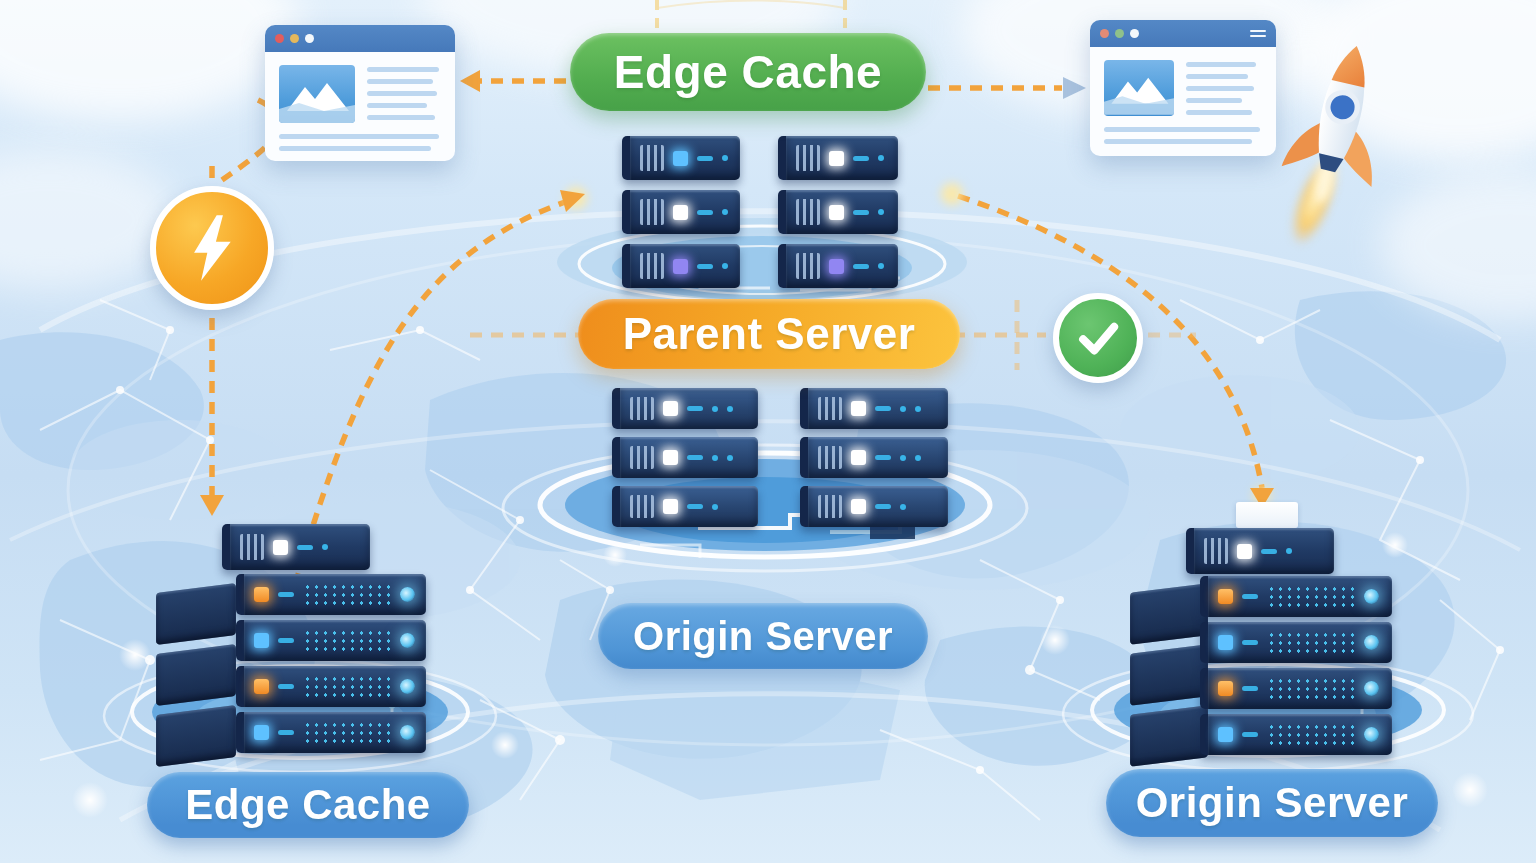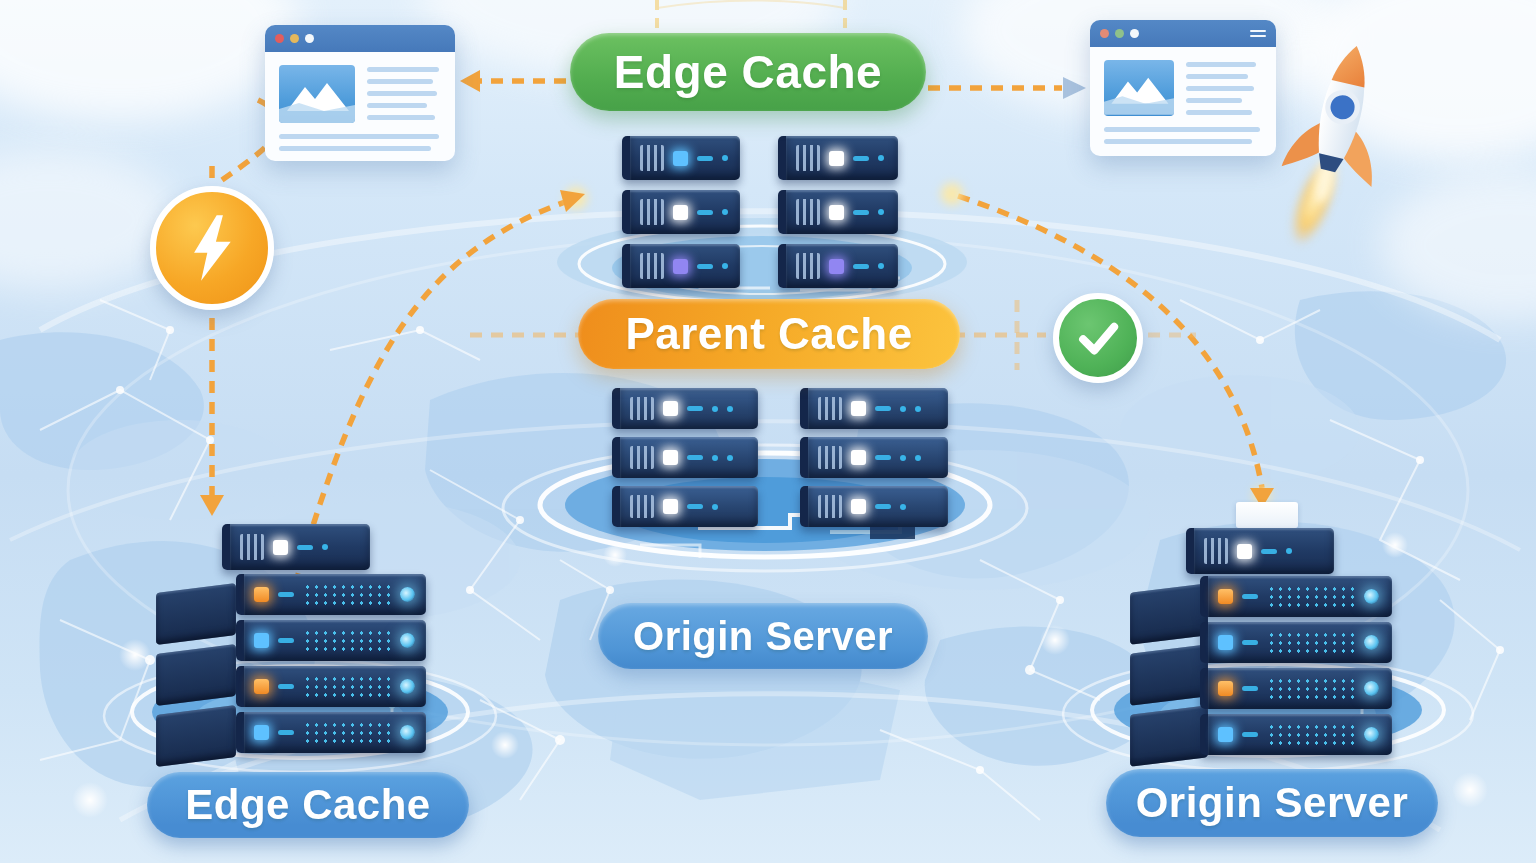--- a/index.html
+++ b/index.html
@@ -532,21 +532,21 @@
     <div class="srv" style="height:41px">
         <span class="led led-blue"></span>
         <span class="mini"></span>
         <span class="matrix"></span>
         <span class="lamp"></span>
       </div>
   </div>
 
   <div class="pill pill-green" style="left:570px;top:33px;width:356px;height:78px;font-size:46px">Edge Cache</div>
 
-  <div class="pill pill-orange" style="left:578px;top:299px;width:382px;height:70px;font-size:44px">Parent Cache</div>
+  <div class="pill pill-orange" style="left:578px;top:299px;width:382px;height:70px;font-size:44px">Parent Server</div>
 
   <div class="pill pill-blue" style="left:598px;top:603px;width:330px;height:66px;font-size:40px">Origin Server</div>
 
   <div class="pill pill-blue2" style="left:147px;top:772px;width:322px;height:66px;font-size:42px">Edge Cache</div>
 
   <div class="pill pill-blue2" style="left:1106px;top:769px;width:332px;height:68px;font-size:42px">Origin Server</div>
 
 </div>
 
 </body></html>

